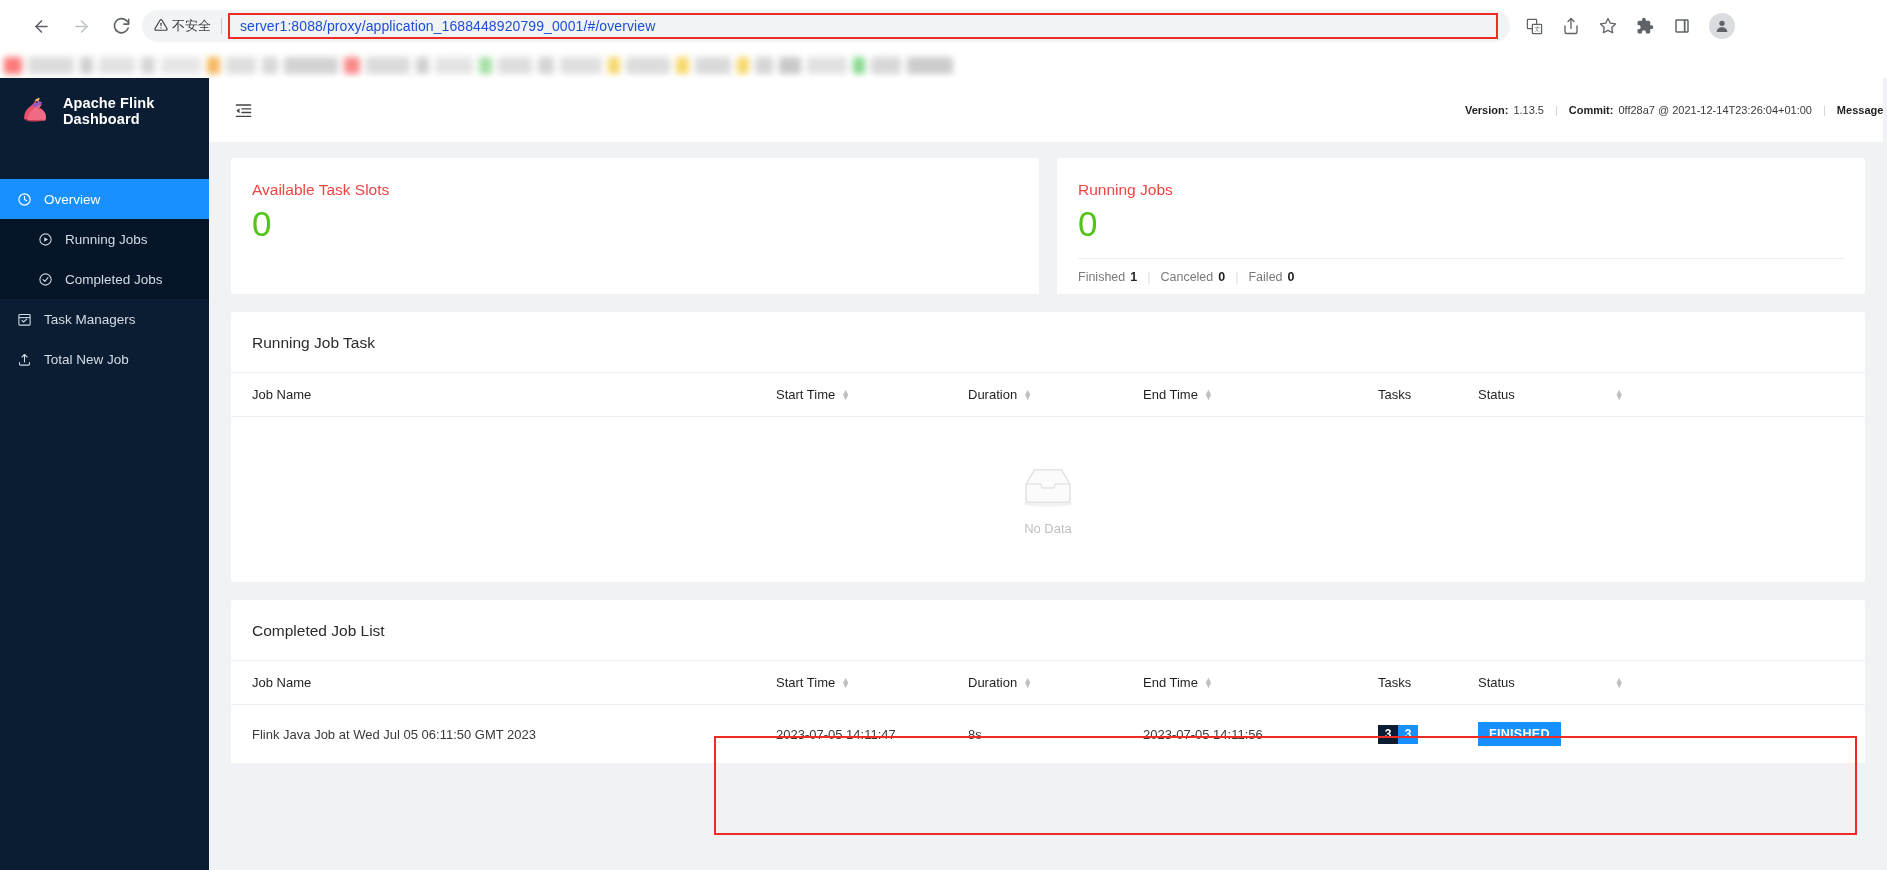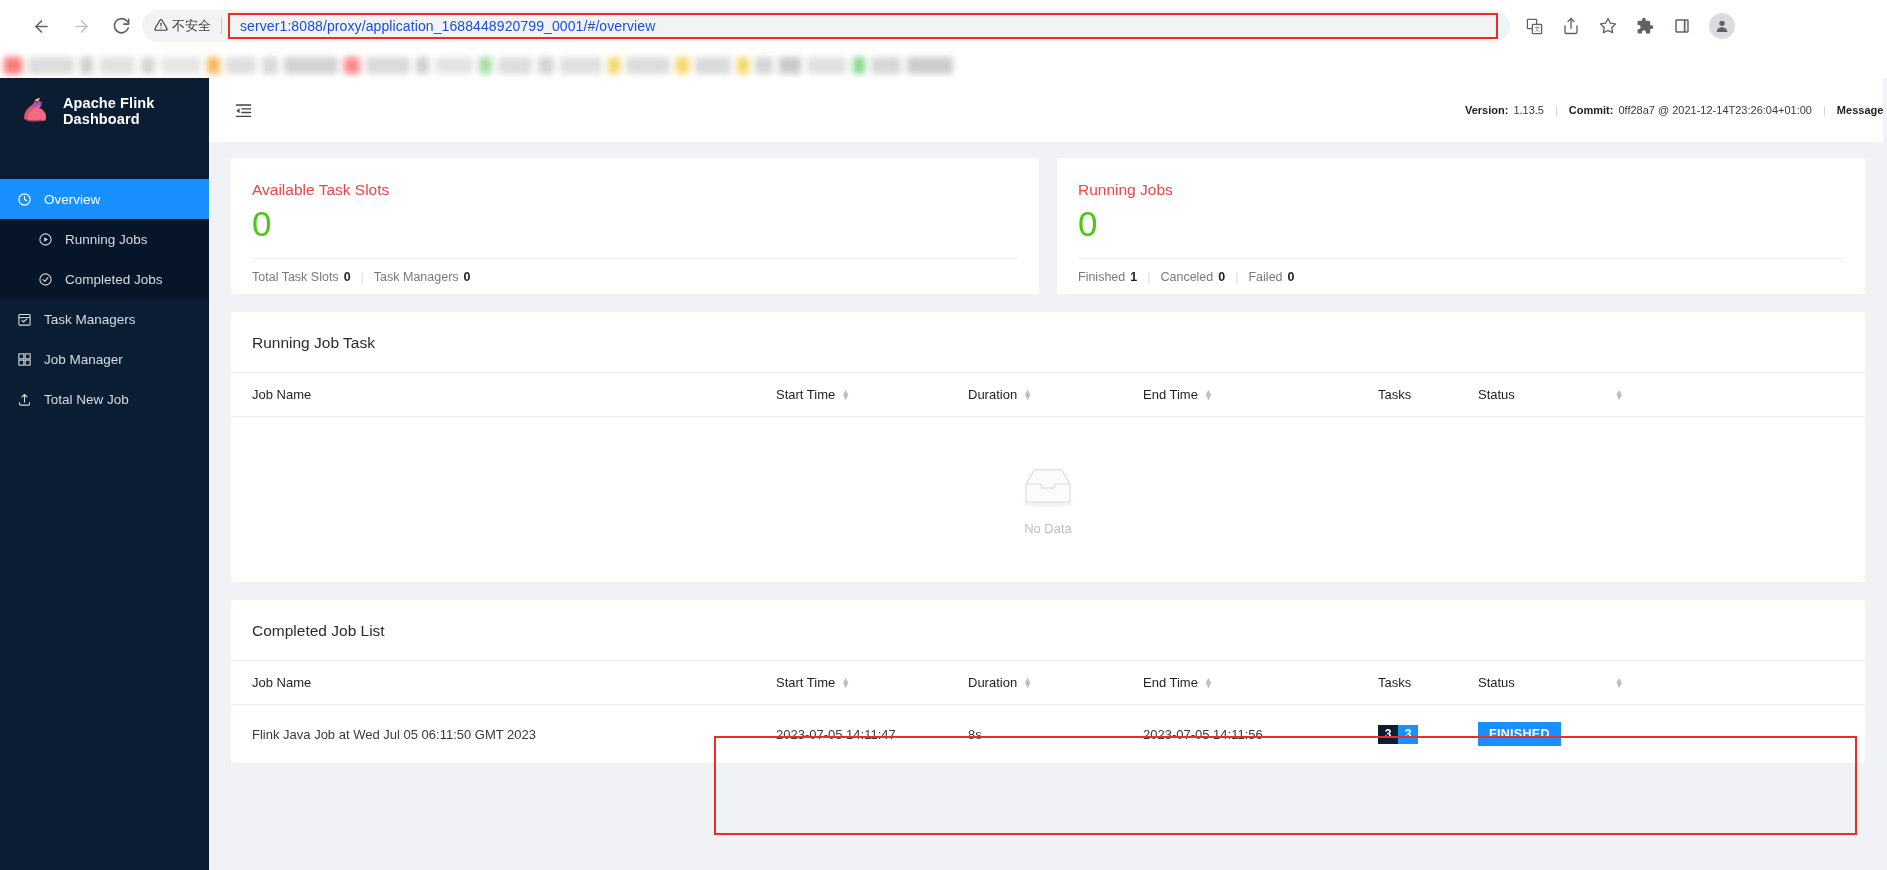--- a/index.html
+++ b/index.html
@@ -462,31 +462,20 @@
         <span class="ni-icon">
           <svg width="15" height="15" viewBox="0 0 24 24" fill="none" stroke="#d4dce6" stroke-width="1.7">
               <rect x="3" y="4" width="18" height="17" rx="1.5"></rect>
               <line x1="3" y1="9" x2="21" y2="9"></line>
               <polyline points="8 13.5 10.5 16 15.5 11.5" stroke-linecap="round" stroke-linejoin="round"></polyline>
             </svg>
         </span>
         <span>Task Managers</span>
       </div>
 
-      <div class="nav-item">
-        <span class="ni-icon">
-          <svg width="15" height="15" viewBox="0 0 24 24" fill="none" stroke="#d4dce6" stroke-width="1.7">
-              <rect x="3" y="3" width="8" height="8"></rect>
-              <rect x="13" y="3" width="8" height="8"></rect>
-              <rect x="3" y="13" width="8" height="8"></rect>
-              <rect x="13" y="13" width="8" height="8"></rect>
-            </svg>
-        </span>
-        <span>Job Manager</span>
-      </div>
 
       <div class="nav-item">
         <span class="ni-icon">
           <svg width="15" height="15" viewBox="0 0 24 24" fill="none" stroke="#d4dce6" stroke-width="1.7" stroke-linecap="round" stroke-linejoin="round">
               <path d="M4 17v2a2 2 0 0 0 2 2h12a2 2 0 0 0 2-2v-2"></path>
               <polyline points="8 8 12 4 16 8"></polyline>
               <line x1="12" y1="4" x2="12" y2="16"></line>
             </svg>
         </span>
         <span>Total New Job</span>
@@ -516,29 +505,20 @@
         <span class="tb-label">Message:</span>
       </div>
     </div>
 
     <div class="content">
 
       <div class="row">
         <div class="card stat-card">
           <div class="stat-title">Available Task Slots</div>
           <div class="stat-num">0</div>
-          <div class="stat-footer">
-            <span class="sf-item">
-              <span>Total Task Slots</span><b>0</b>
-            </span>
-            <span class="sf-sep">|</span>
-            <span class="sf-item">
-              <span>Task Managers</span><b>0</b>
-            </span>
-          </div>
         </div>
 
         <div class="card stat-card">
           <div class="stat-title">Running Jobs</div>
           <div class="stat-num">0</div>
           <div class="stat-footer">
             <span class="sf-item">
               <span>Finished</span><b>1</b>
             </span>
             <span class="sf-sep">|</span>

